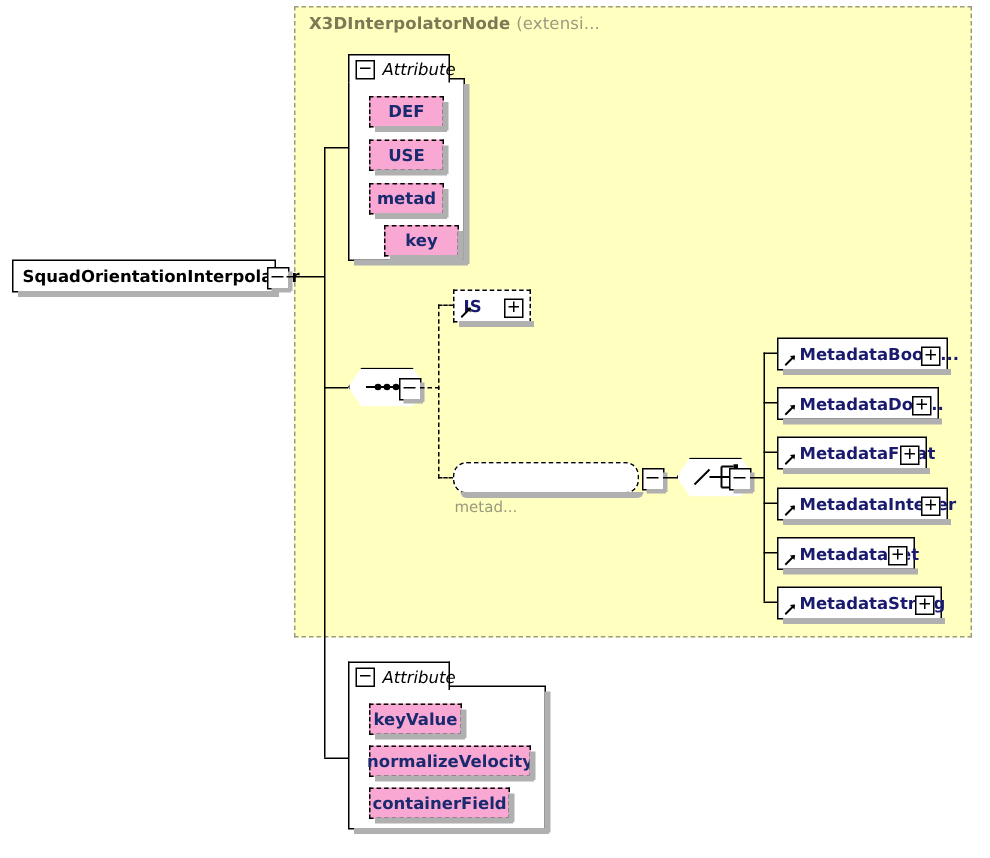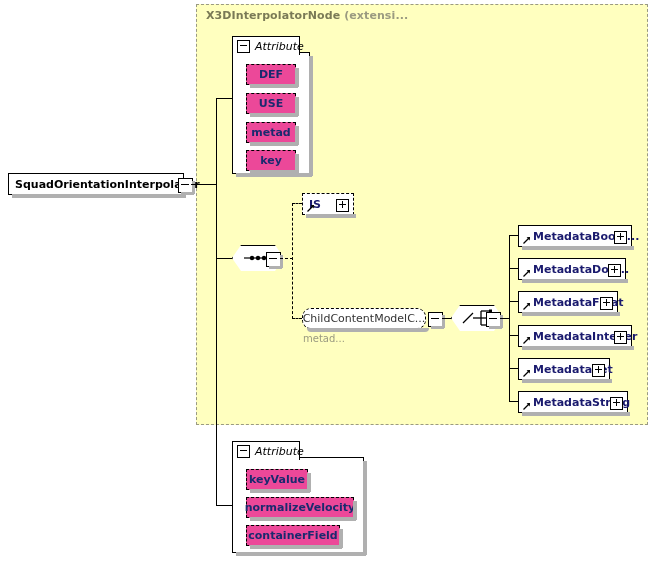--- a/index.html
+++ b/index.html
@@ -6,32 +6,32 @@
   body{width:660px;height:572px;position:relative;overflow:hidden;
        font-family:"DejaVu Sans","Liberation Sans",sans-serif;}
 
   .canvas{position:absolute;left:0;top:0;width:660px;height:572px;}
 
   
   .ext-panel{position:absolute;left:196px;top:4px;width:452px;height:421px;
              background:#ffffbf;border:1px dashed #9a9a82;box-sizing:border-box;}
   .ext-title{position:absolute;left:206px;top:9px;font-size:11px;font-weight:bold;
              color:#7a7a56;white-space:nowrap;letter-spacing:.1px;}
-  .ext-title .thin{font-weight:bold;color:#9a9a80;}
+  .ext-title .thin{font-weight:normal;color:#9a9a80;}
 
   
   .elem{height:22px;display:flex;align-items:center;background:#fff;
         border:1px solid #000;font-size:11px;font-weight:bold;color:#1a1a6e;
         box-sizing:border-box;padding-left:6px;position:absolute;}
   .elem.root{color:#000;}
   
   .elem.dashed{border:1px dashed #000;}
 
   
-  .chip{position:absolute;height:21px;box-sizing:border-box;background:#ec4899;
+  .chip{position:absolute;height:21px;box-sizing:border-box;background:#f9a8d4;
         border:1px dashed #000;font-size:11px;font-weight:bold;color:#1a2a6e;
         display:flex;align-items:center;justify-content:center;}
   .chip .sh{position:absolute;left:3px;top:100%;height:4px;width:100%;background:#b0b0b0;}
   .chip .shr{position:absolute;left:100%;top:3px;width:4px;height:100%;background:#b0b0b0;}
 
   
   .attrbox{position:absolute;box-sizing:border-box;background:#fff;border:1px solid #000;}
   .attrtab{position:absolute;box-sizing:border-box;background:#fff;border:1px solid #000;
            border-bottom:none;height:19px;display:flex;align-items:center;padding-left:4px;
            font-size:11px;font-style:italic;color:#000;z-index:3;}
@@ -116,21 +116,21 @@
   <div class="chip" style="left:246px;top:93px;width:50px;">
     <span>USE</span>
     <span class="sh"></span>
     <span class="shr"></span>
   </div>
   <div class="chip" style="left:246px;top:122px;width:50px;">
     <span>metad</span>
     <span class="sh"></span>
     <span class="shr"></span>
   </div>
-  <div class="chip" style="left:246px;top:150px;width:50px;text-align:center;">
+  <div class="chip" style="left:256px;top:150px;width:50px;text-align:center;">
     <span>key</span>
     <span class="sh"></span>
     <span class="shr"></span>
   </div>
 
   <div class="comp" style="left:232px;top:245px;">
     <span class="sh"></span>
     <span class="body"></span>
     <svg width="52" height="26" style="position:absolute;left:0;top:0;">
       <line x1="12" y1="13" x2="40" y2="13" stroke="#000" stroke-width="1.2"></line>
@@ -156,21 +156,20 @@
       <path d="M0.5 7.5 L6.5 1.5" stroke="#000" stroke-width="1.3"></path>
       <path d="M3.6 1.3 L7 1 L6.7 4.4 Z" fill="#000"></path>
     </svg>
     <span class="pm plus" style="position:absolute;right:4px;top:5px;"></span>
   </div>
 
   <div style="position:absolute;left:302px;top:308px;width:124px;height:21px;
               border:1px dashed #000;border-radius:9px;background:#fff;
               display:flex;align-items:center;justify-content:center;
               font-size:11px;color:#333;box-sizing:border-box;">
-    <span>ChildContentModelC...</span>
     <span style="position:absolute;left:4px;top:100%;width:100%;height:4px;background:#b0b0b0;border-radius:0 0 9px 9px;"></span>
   </div>
   <div class="sublabel" style="left:303px;top:333px;">metad...</div>
   <div class="togg" style="left:428px;top:312px;">
     <span class="sh"></span>
     <span class="shr"></span>
   </div>
 
   <div class="ln lnh" style="left:442px;top:318px;width:10px;"></div>
 

